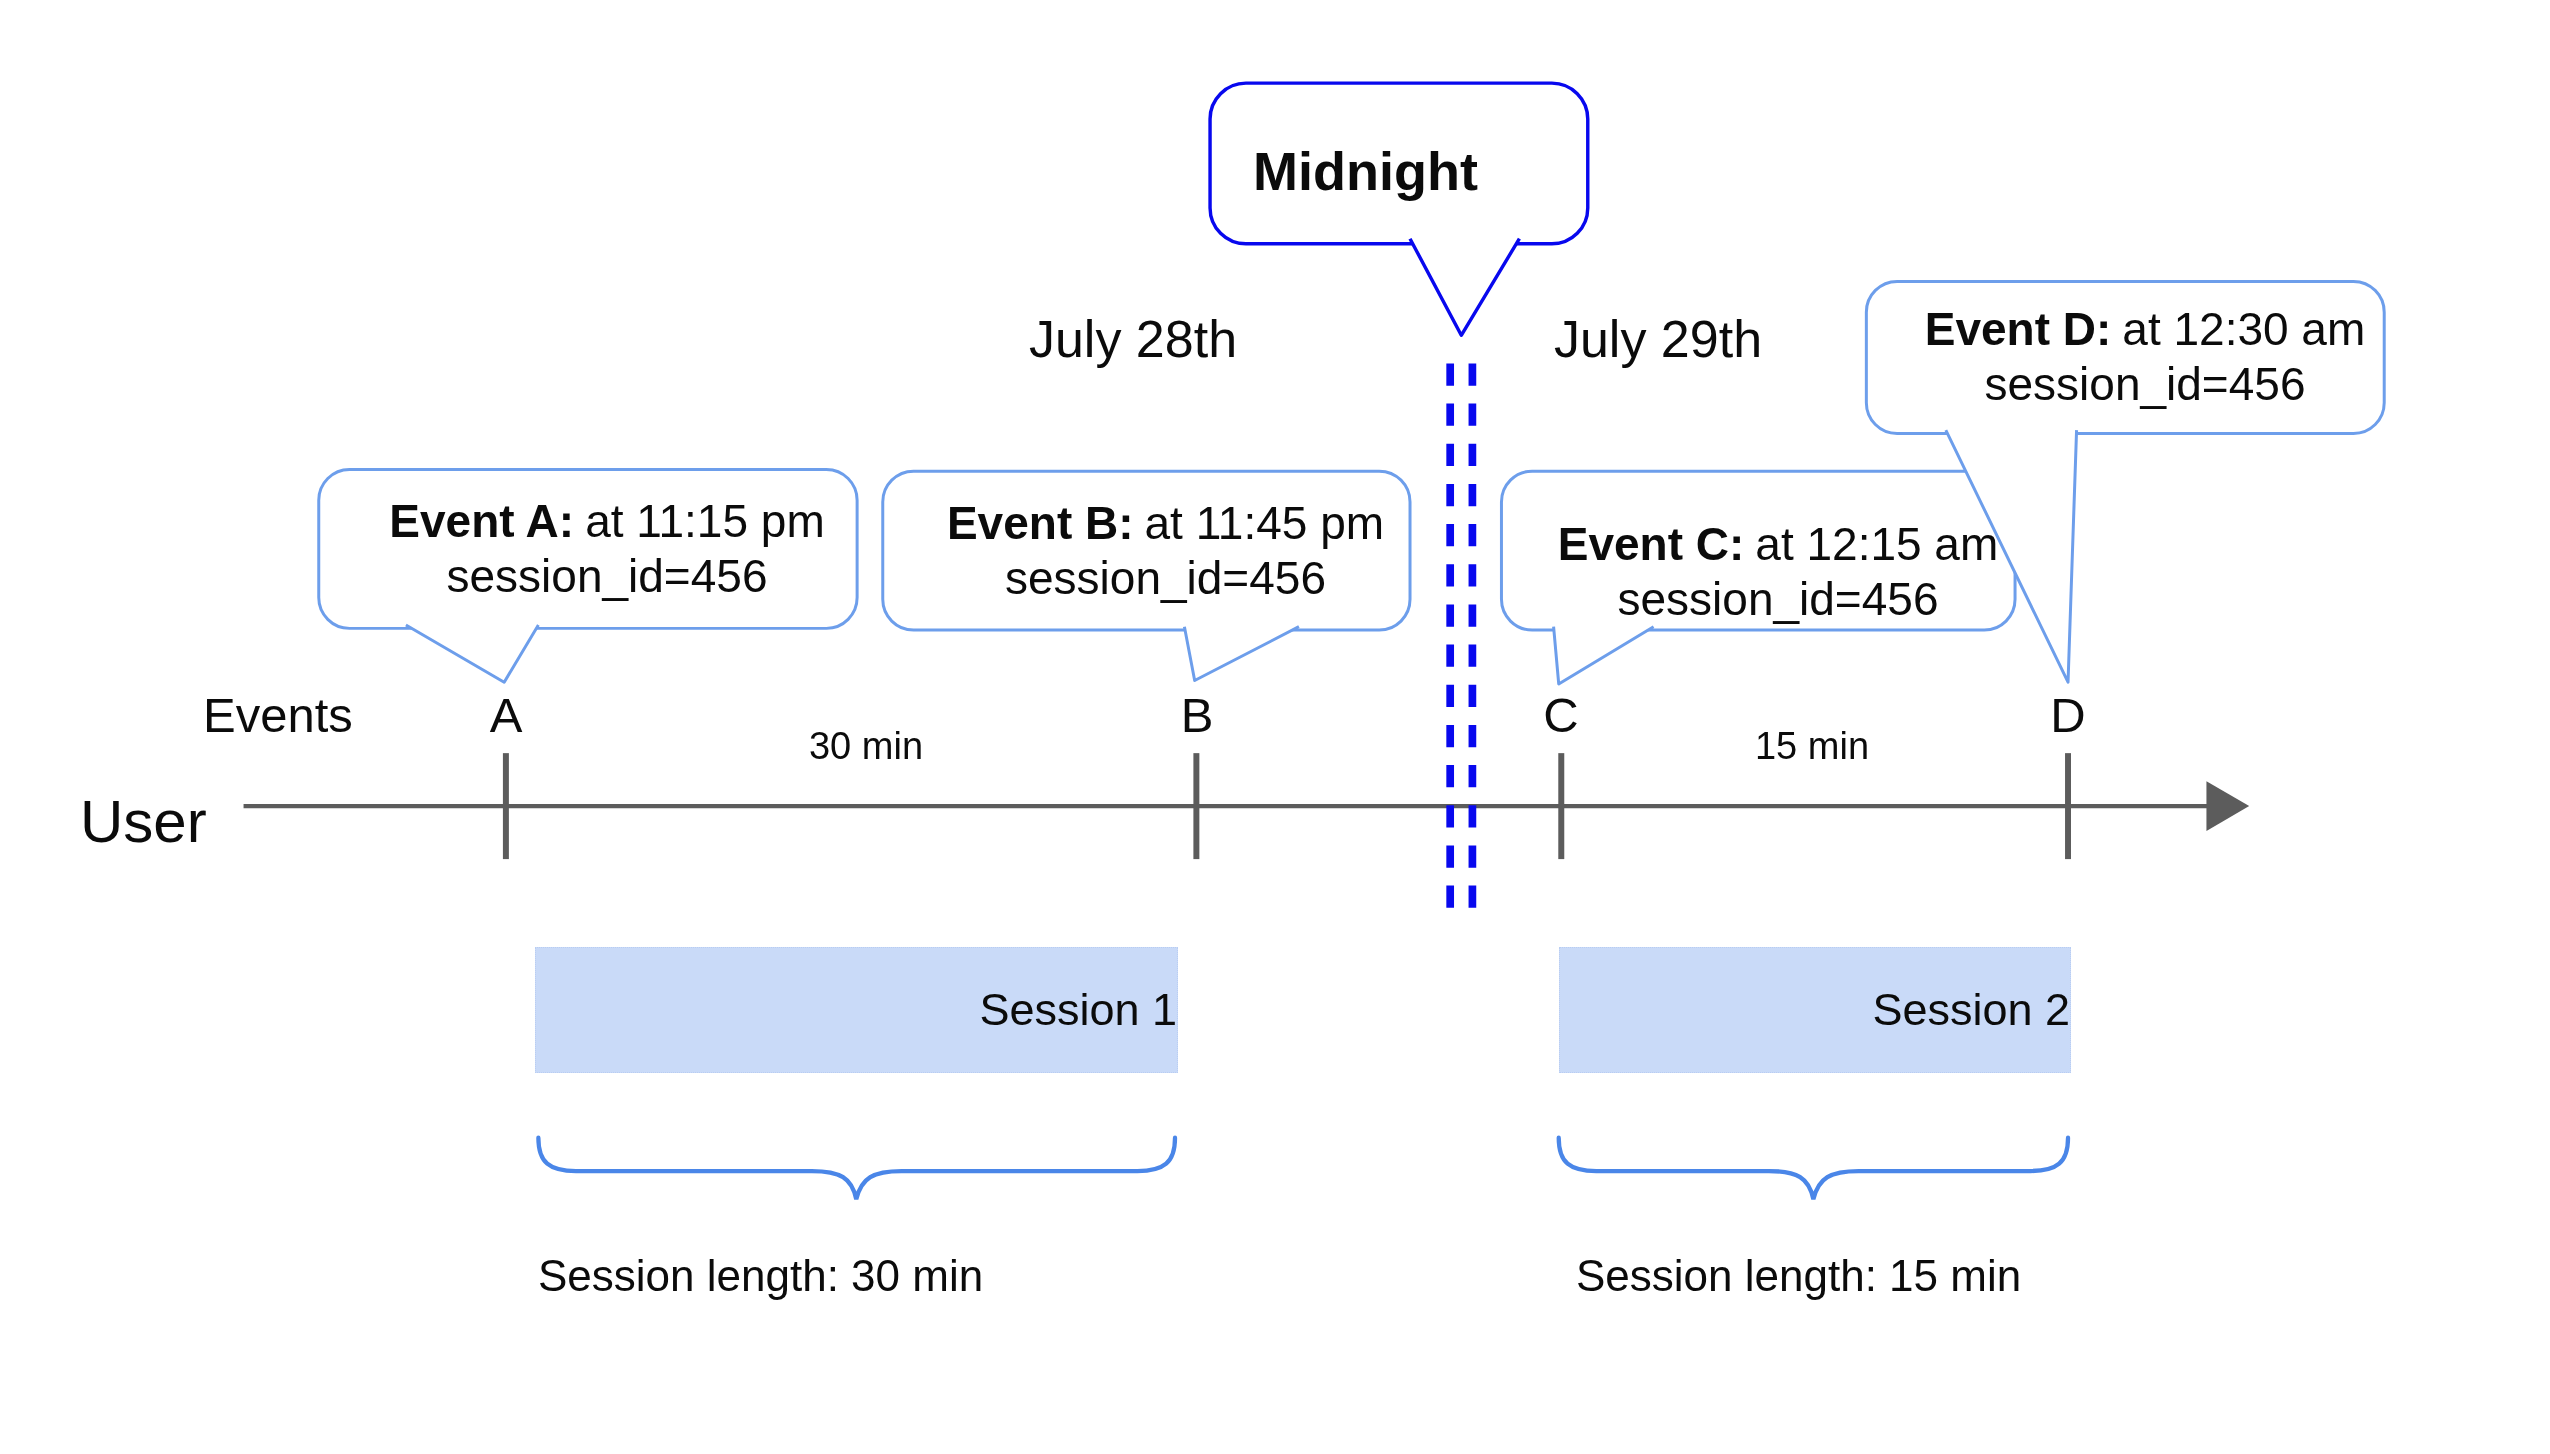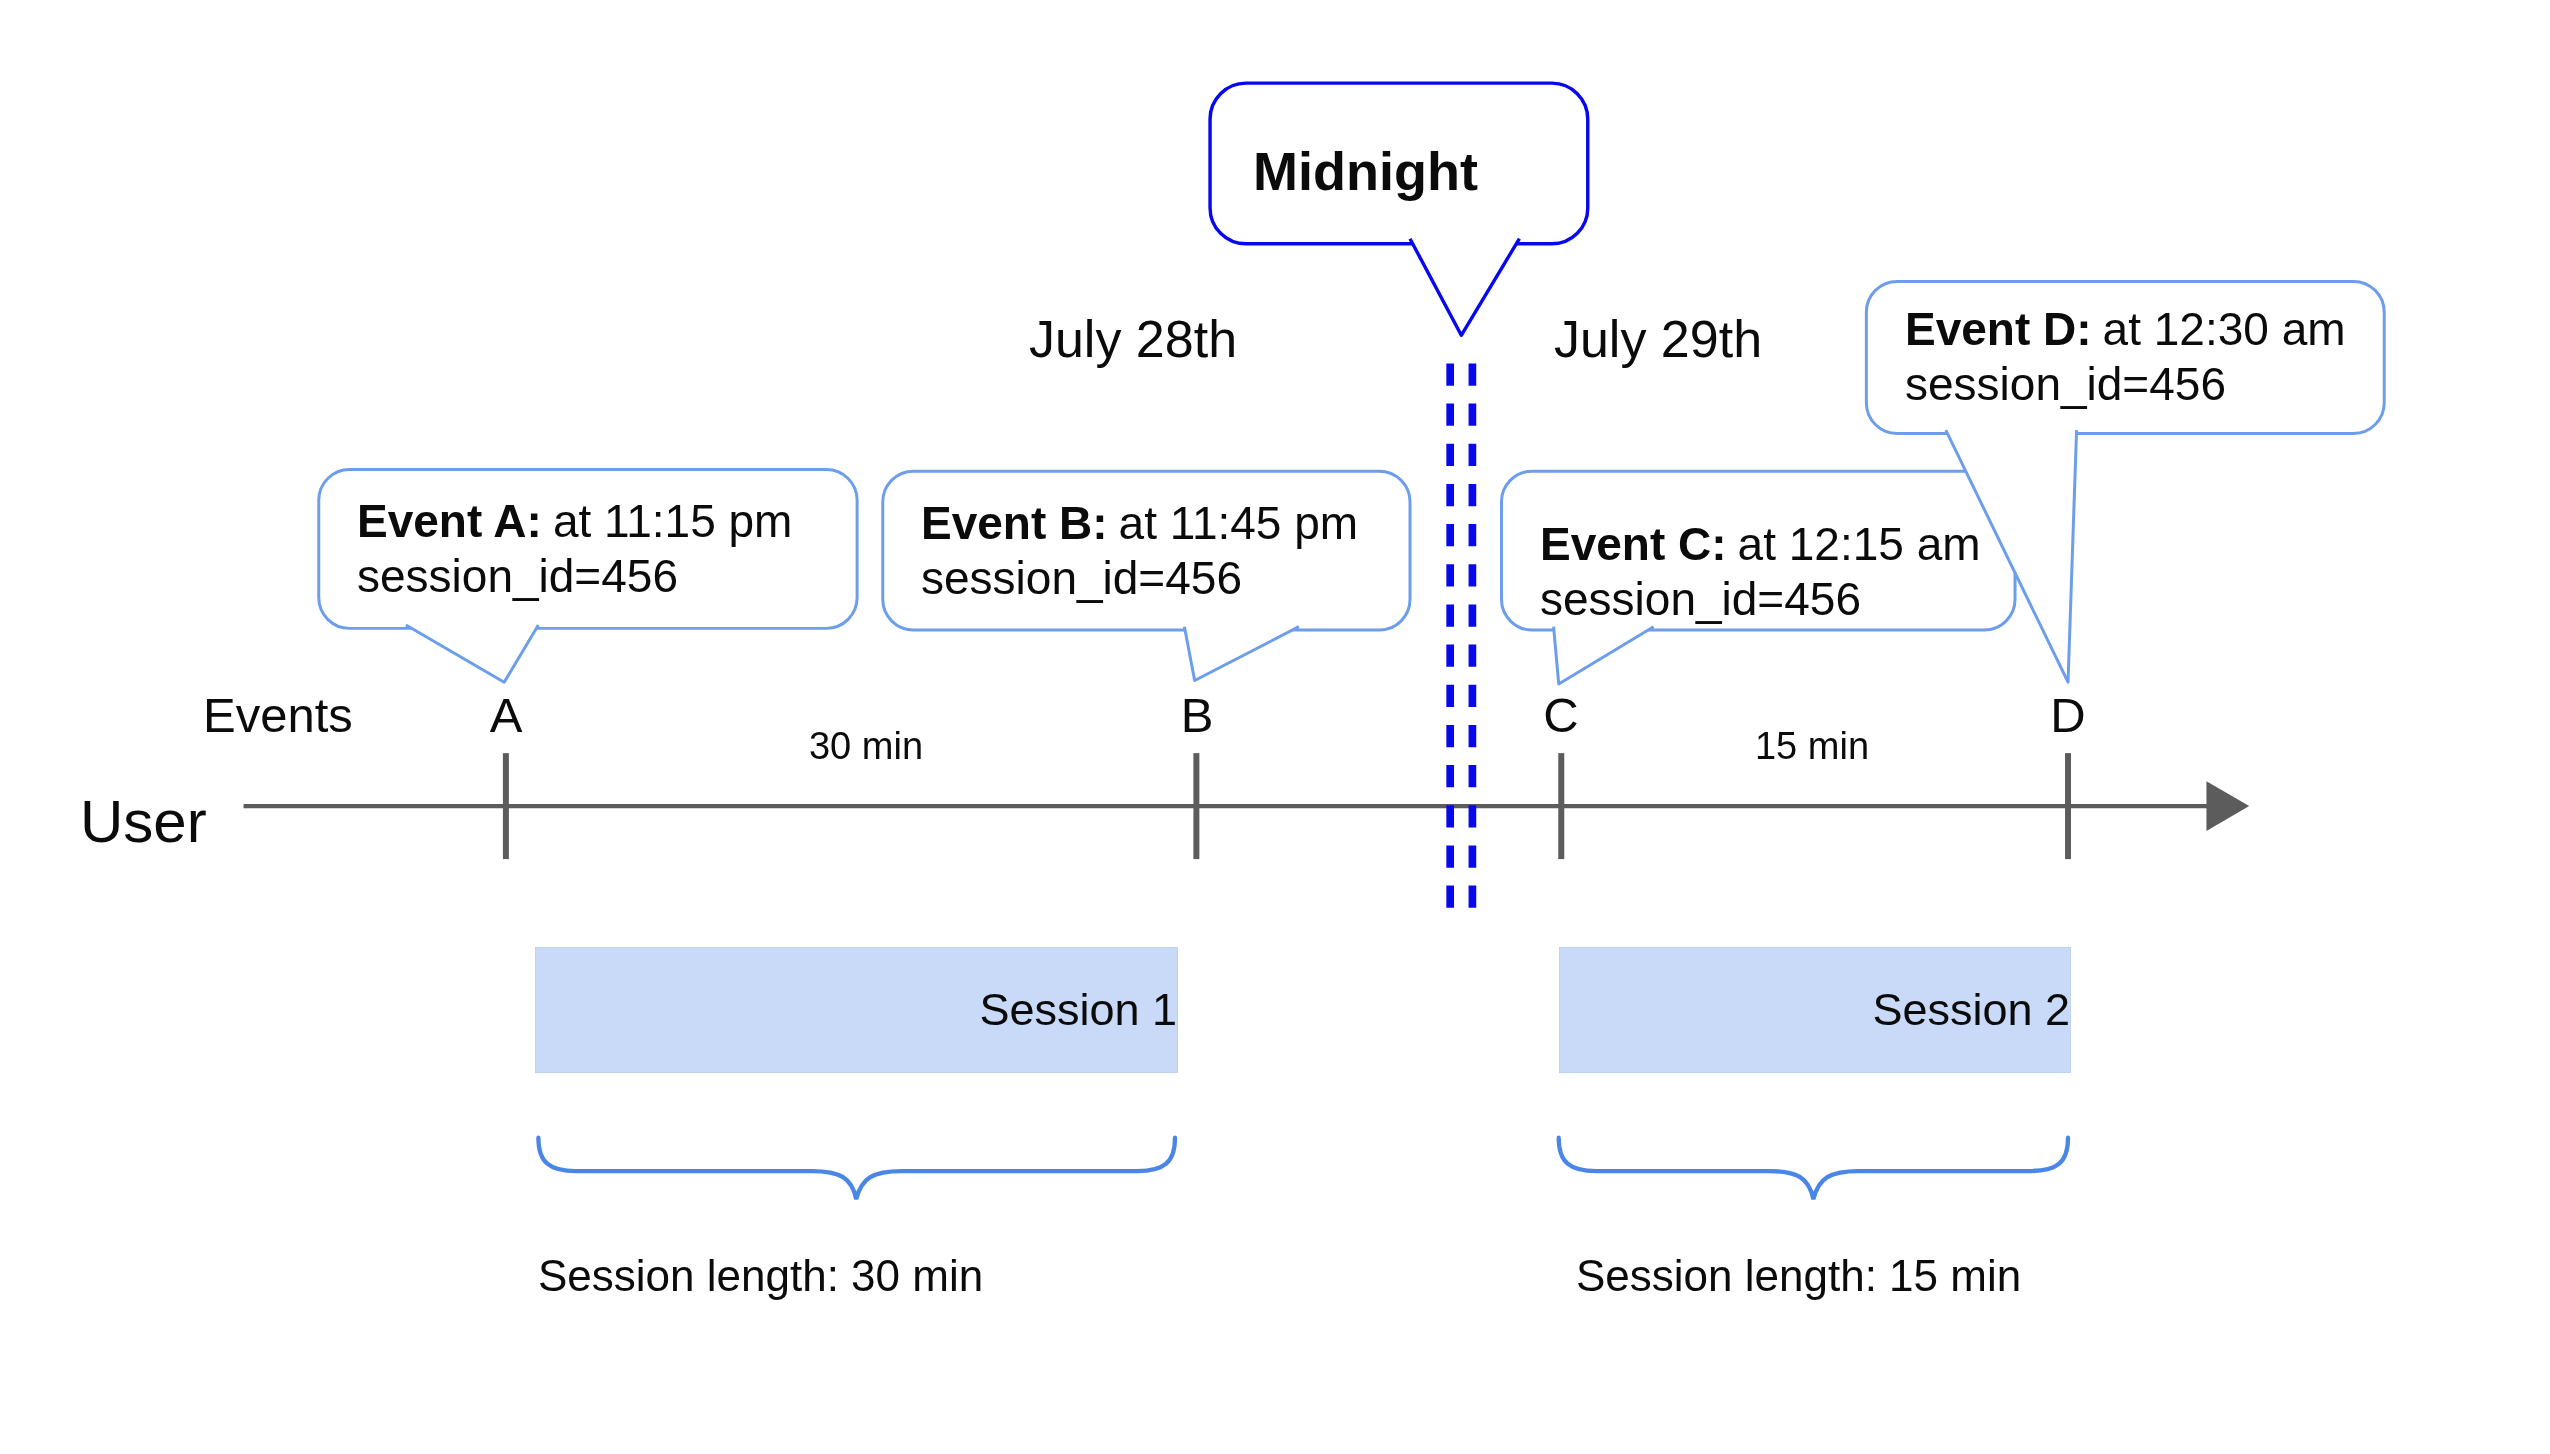--- a/index.html
+++ b/index.html
@@ -24,21 +24,21 @@
   .row-label{font-size:49px;top:687px;}
   .tick-label{font-size:49px;top:687px;transform:translateX(-50%);}
   .user-label{font-size:60px;top:787px;}
   .gap-label{font-size:38px;top:725px;transform:translateX(-50%);}
 
   .midnight-label{font-size:54px;font-weight:bold;left:1253px;top:140px;text-align:right;}
 
   .bubble-text{
     position:absolute;display:flex;flex-direction:column;justify-content:center;
     padding-left:38px;box-sizing:border-box;
-    font-size:46px;line-height:55px;
+    font-size:46px;line-height:55px;align-items:center;
   }
   .bubble-text .b{font-weight:bold;}
   .bubble-text .rest{margin-left:11px;}
 
   .session-box{
     position:absolute;top:947px;height:126px;
     background:var(--session-fill);
     border:1.7px dotted var(--session-edge);
     box-sizing:border-box;
     display:flex;align-items:center;justify-content:flex-end;

